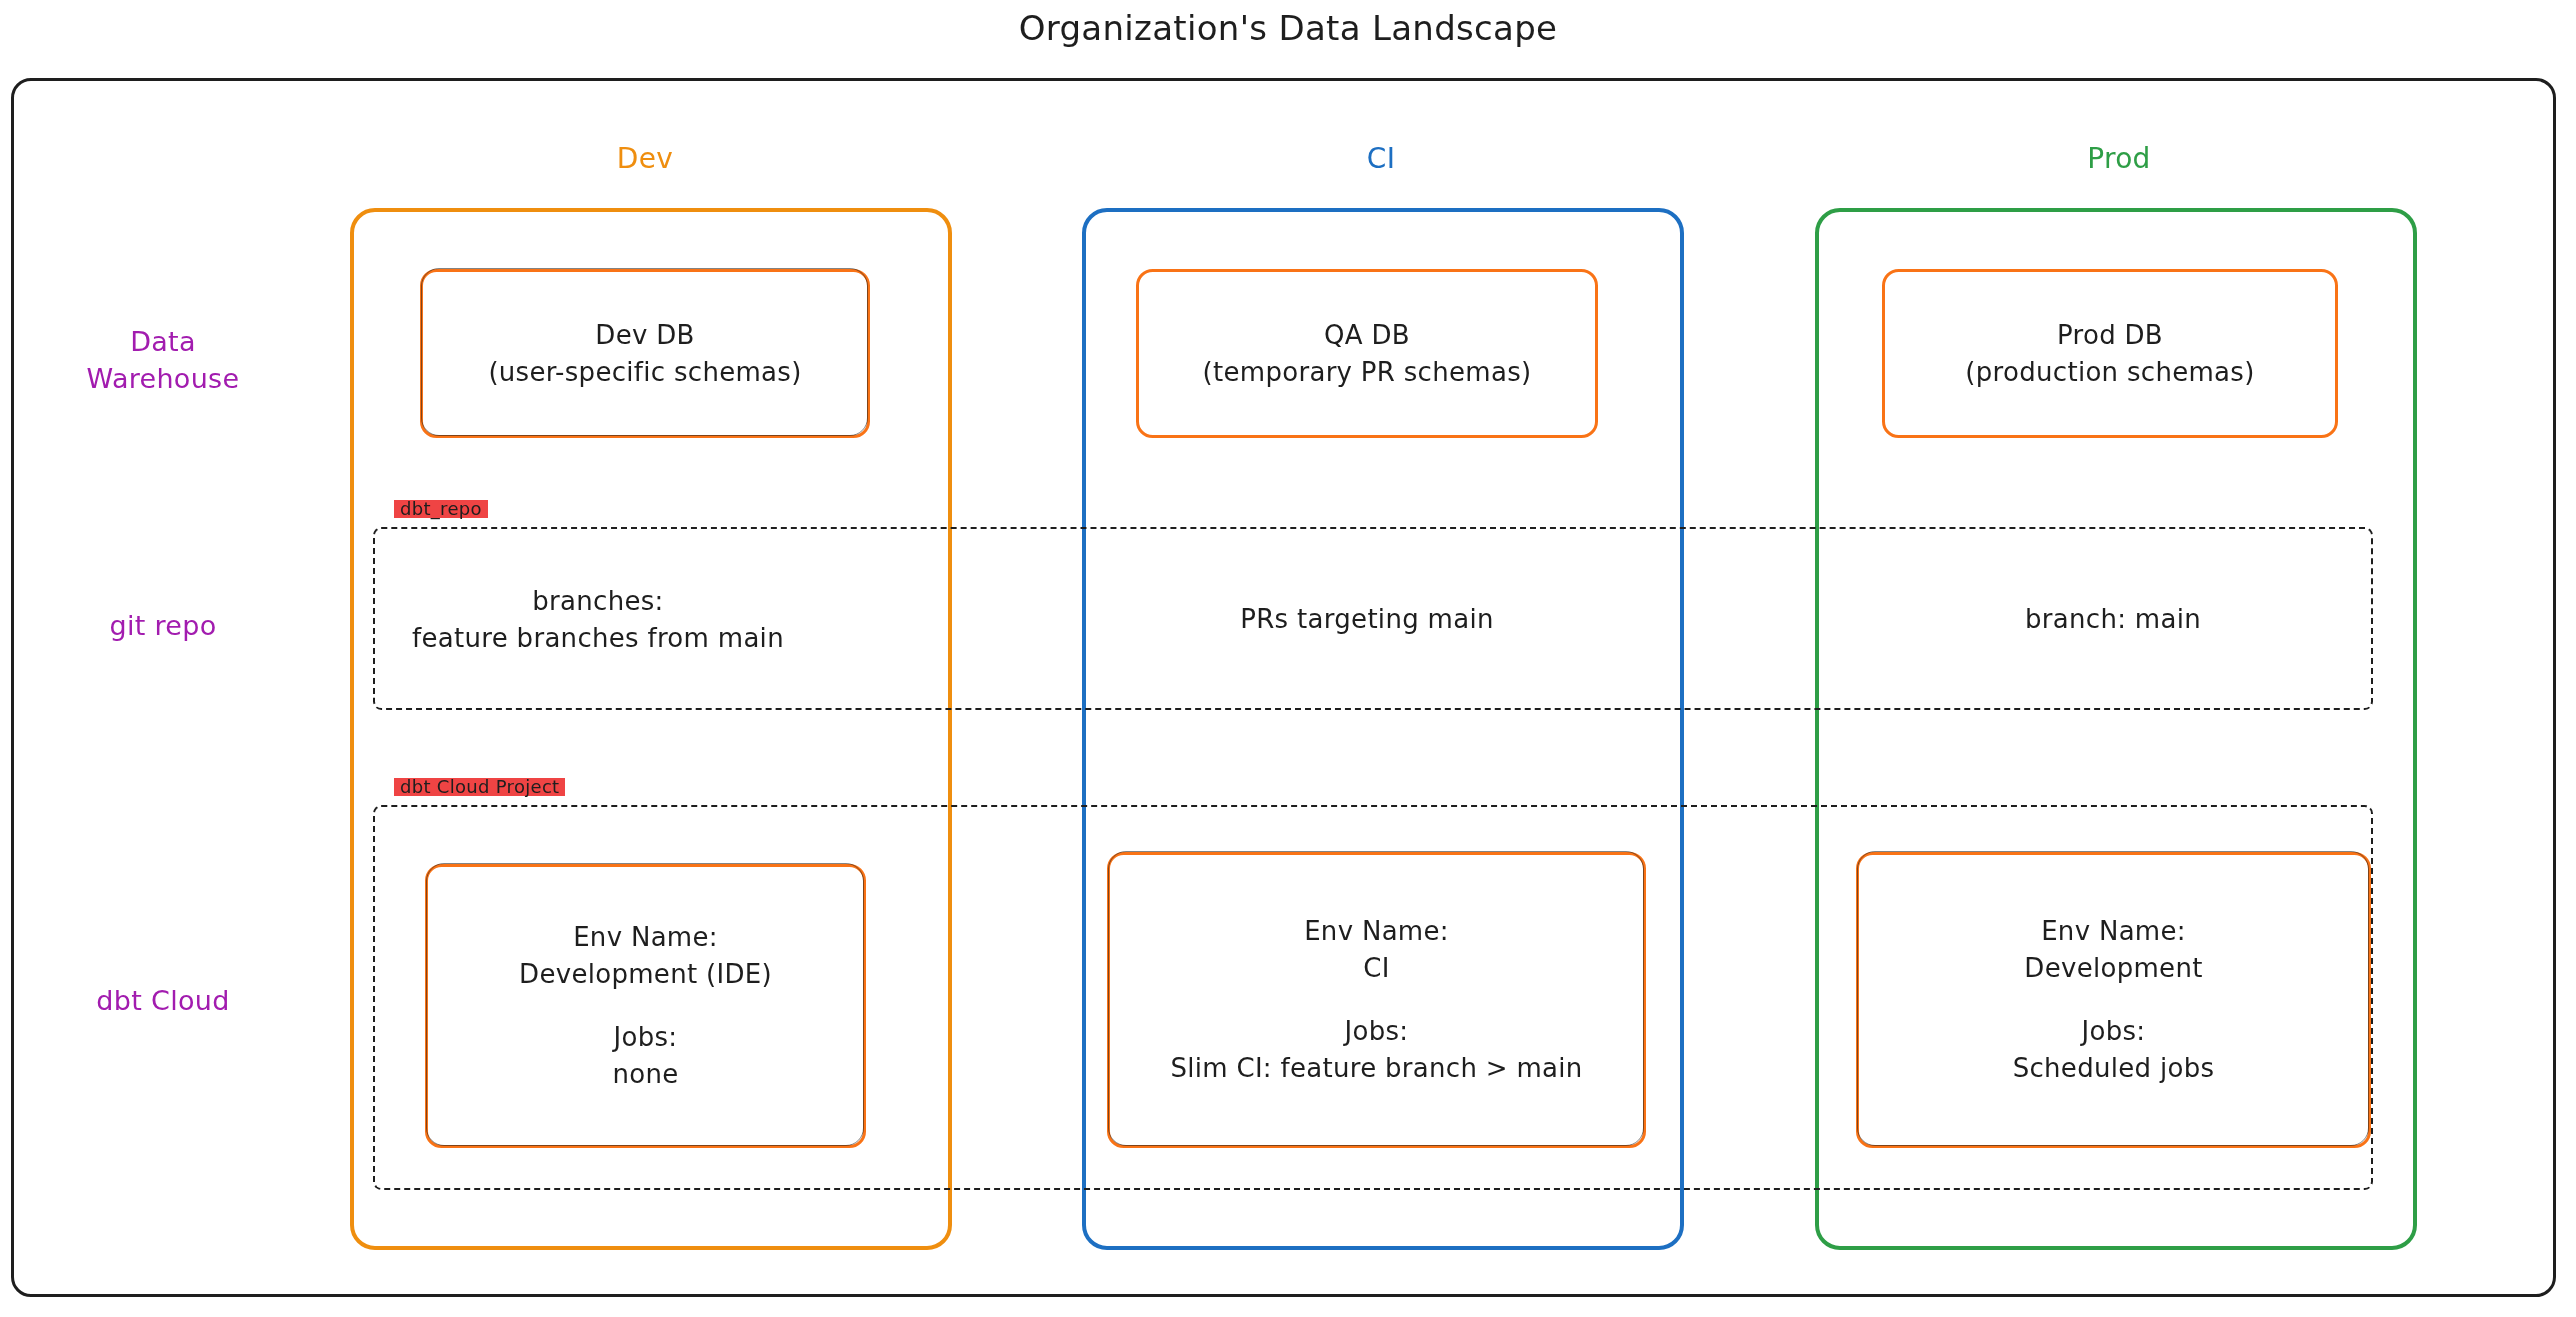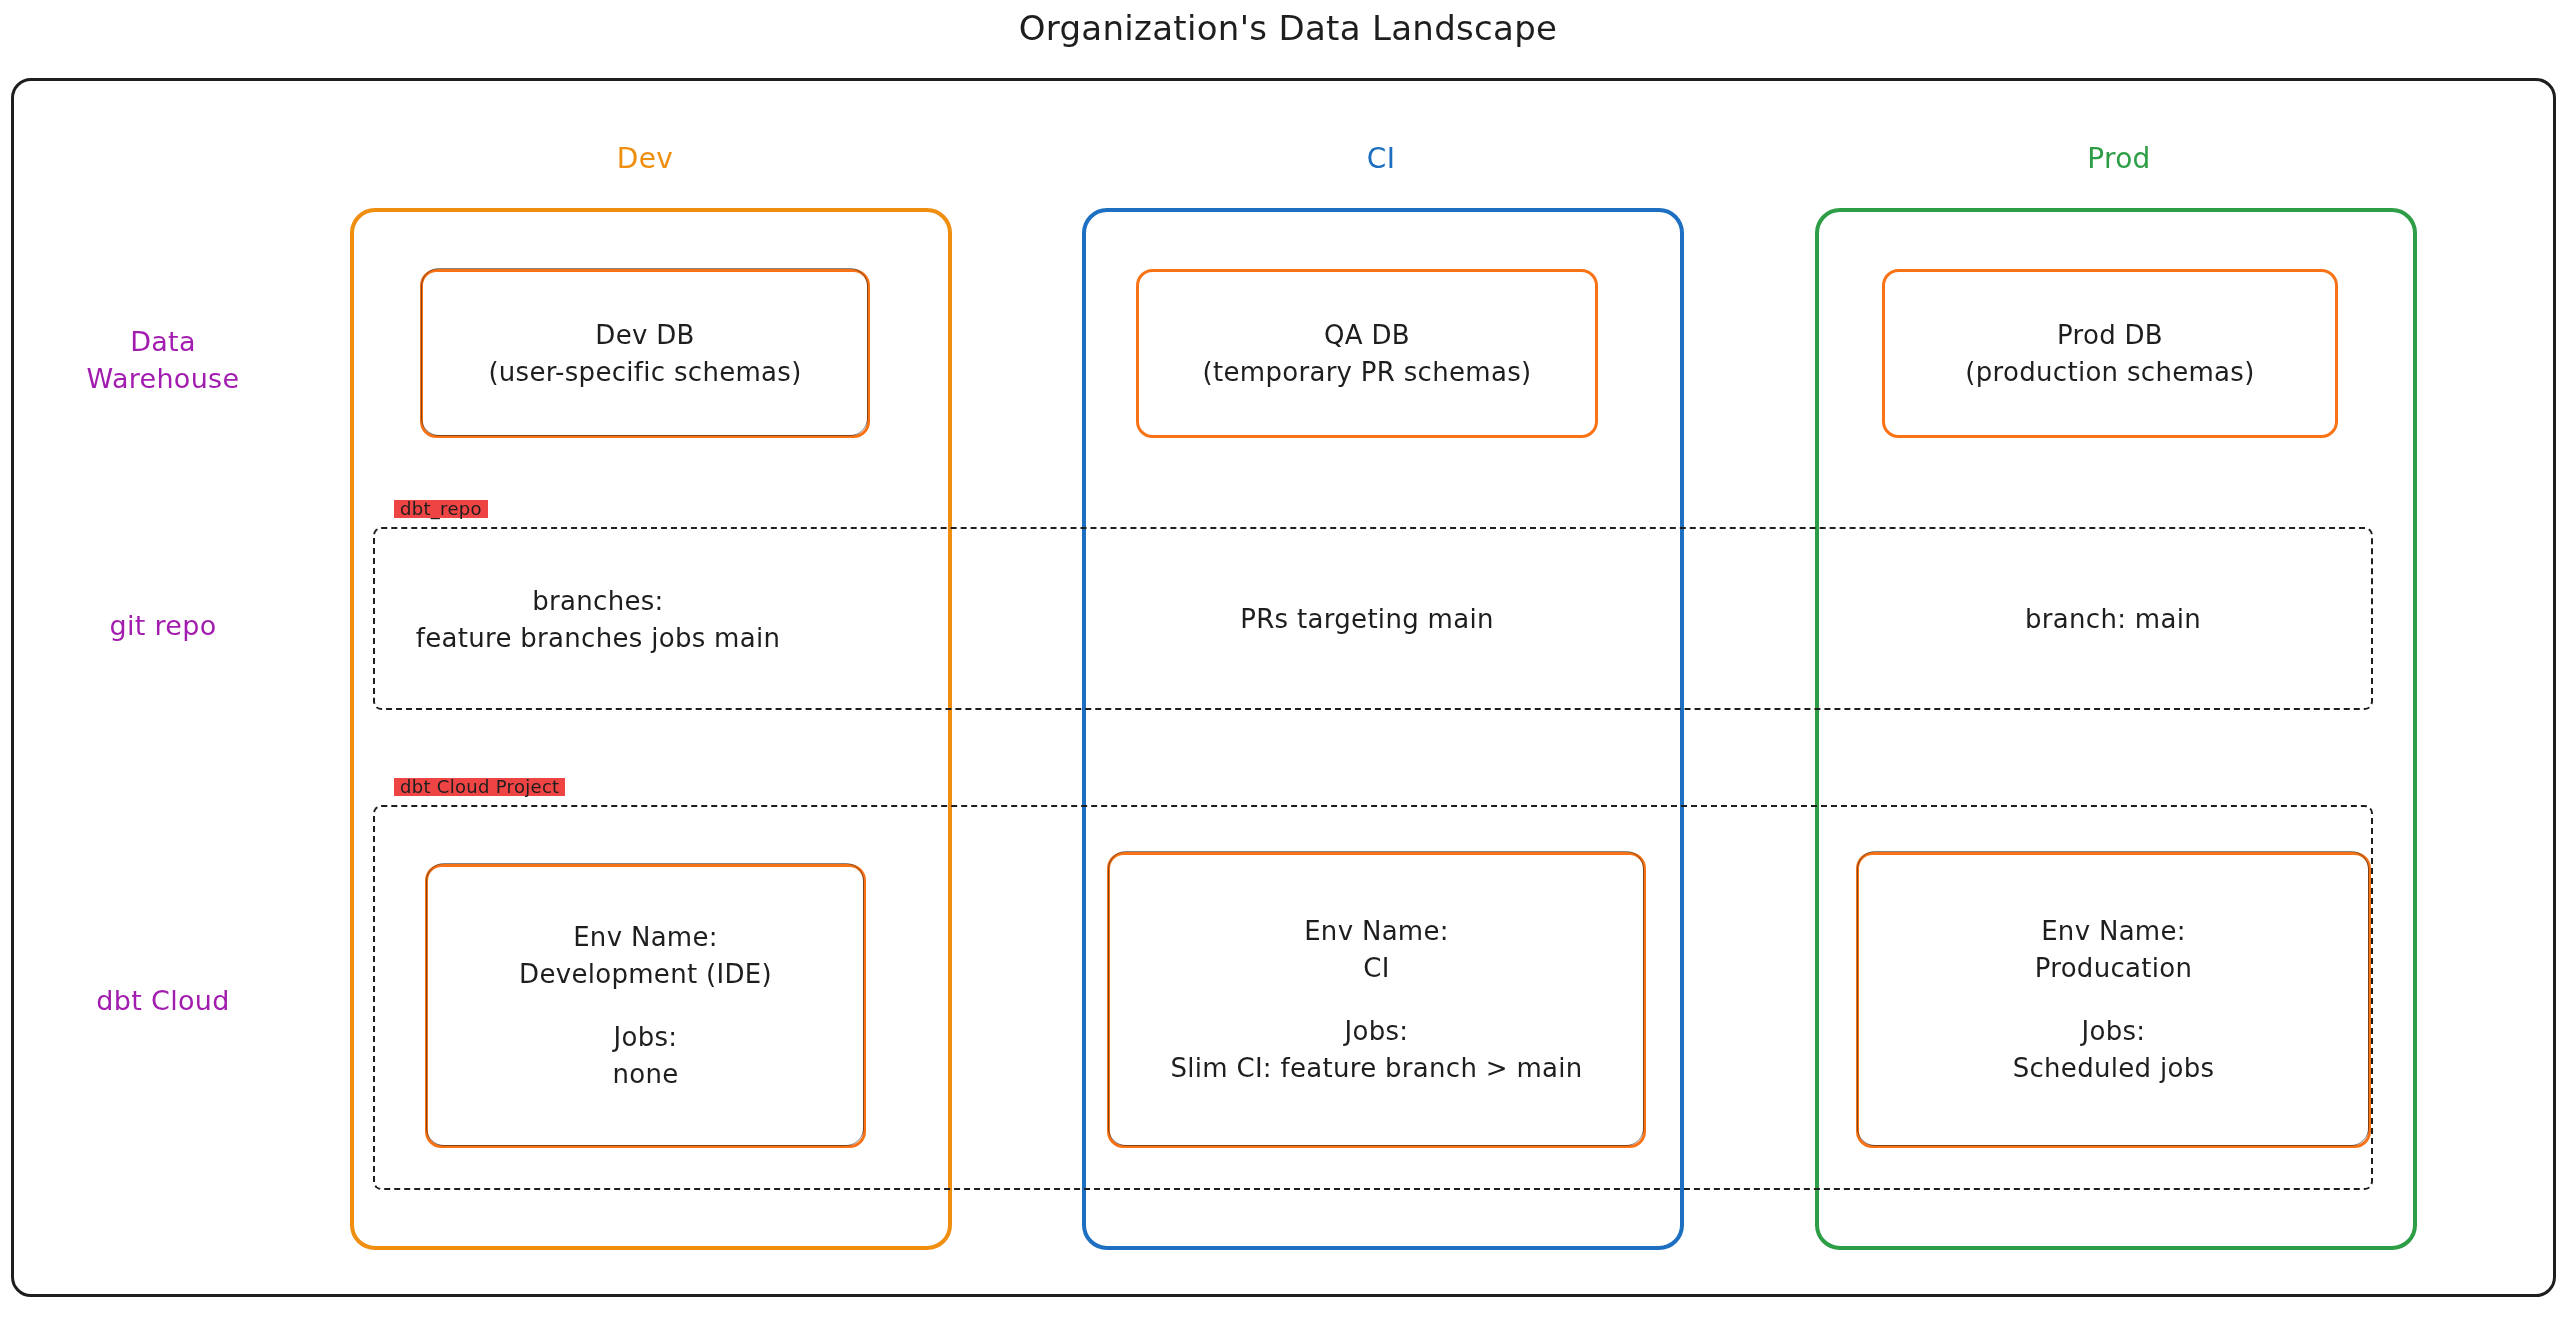--- a/index.html
+++ b/index.html
@@ -221,21 +221,21 @@
     <span class="line">(temporary PR schemas)</span>
   </div>
 
   <div id="node-prod-db" class="node hand">
     <span class="line">Prod DB</span>
     <span class="line">(production schemas)</span>
   </div>
 
   <div id="git-dev" class="git-text hand">
     <span class="line">branches:</span><br>
-    <span class="line">feature branches jobs main</span>
+    <span class="line">feature branches from main</span>
   </div>
 
   <div id="git-ci" class="git-text hand">PRs targeting main</div>
 
   <div id="git-prod" class="git-text hand">branch: main</div>
 
   <div id="node-dbt-dev" class="node hand sketch">
     <span class="line">Env Name:</span>
     <span class="line">Development (IDE)</span>
     <span class="spacer"></span>
@@ -246,20 +246,20 @@
   <div id="node-dbt-ci" class="node hand sketch">
     <span class="line">Env Name:</span>
     <span class="line">CI</span>
     <span class="spacer"></span>
     <span class="line">Jobs:</span>
     <span class="line">Slim CI: feature branch &gt; main</span>
   </div>
 
   <div id="node-dbt-prod" class="node hand sketch">
     <span class="line">Env Name:</span>
-    <span class="line">Producation</span>
+    <span class="line">Development</span>
     <span class="spacer"></span>
     <span class="line">Jobs:</span>
     <span class="line">Scheduled jobs</span>
   </div>
 
 </div>
 
 
 </body></html>

